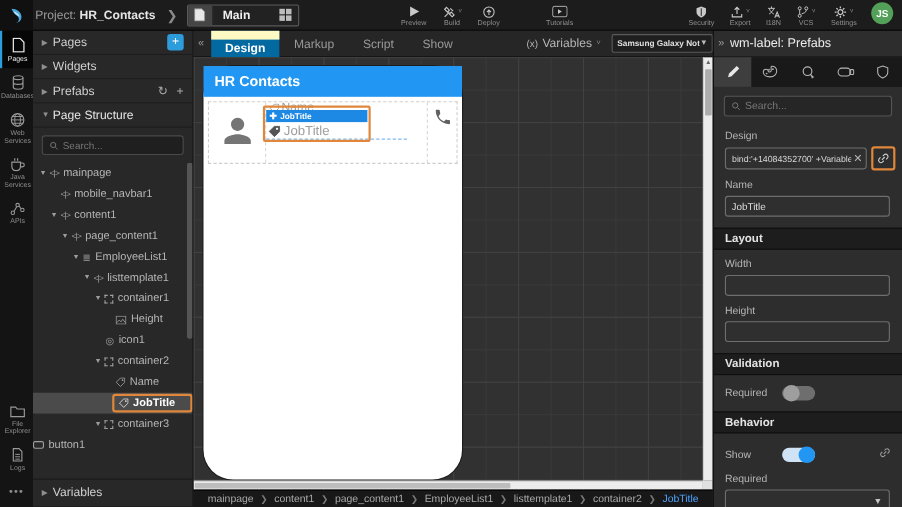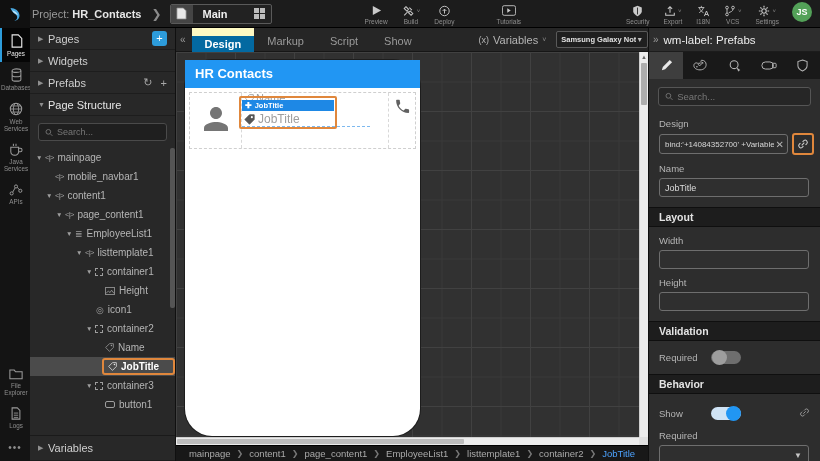--- a/index.html
+++ b/index.html
@@ -423,21 +423,21 @@
               </svg>
             </span>
           <span style="font-weight:bold">JobTitle</span>
         </span>
       </div>
       <div class="trow" style="padding-left:56px">
           <span class="tarrow">▼</span>
           <span class="ticon box-ic"></span>
           <span>container3</span>
         </div>
-      <div class="trow" style="padding-left:75px">
+      <div class="trow" style="">
           <span class="ticon btn-ic"></span>
           <span>button1</span>
         </div>
       <div class="tree-scroll"></div>
     </div>
 
     <div class="sec variables-sec">
       <span class="arr">▶</span>
       <span class="slbl">Variables</span>
     </div>

